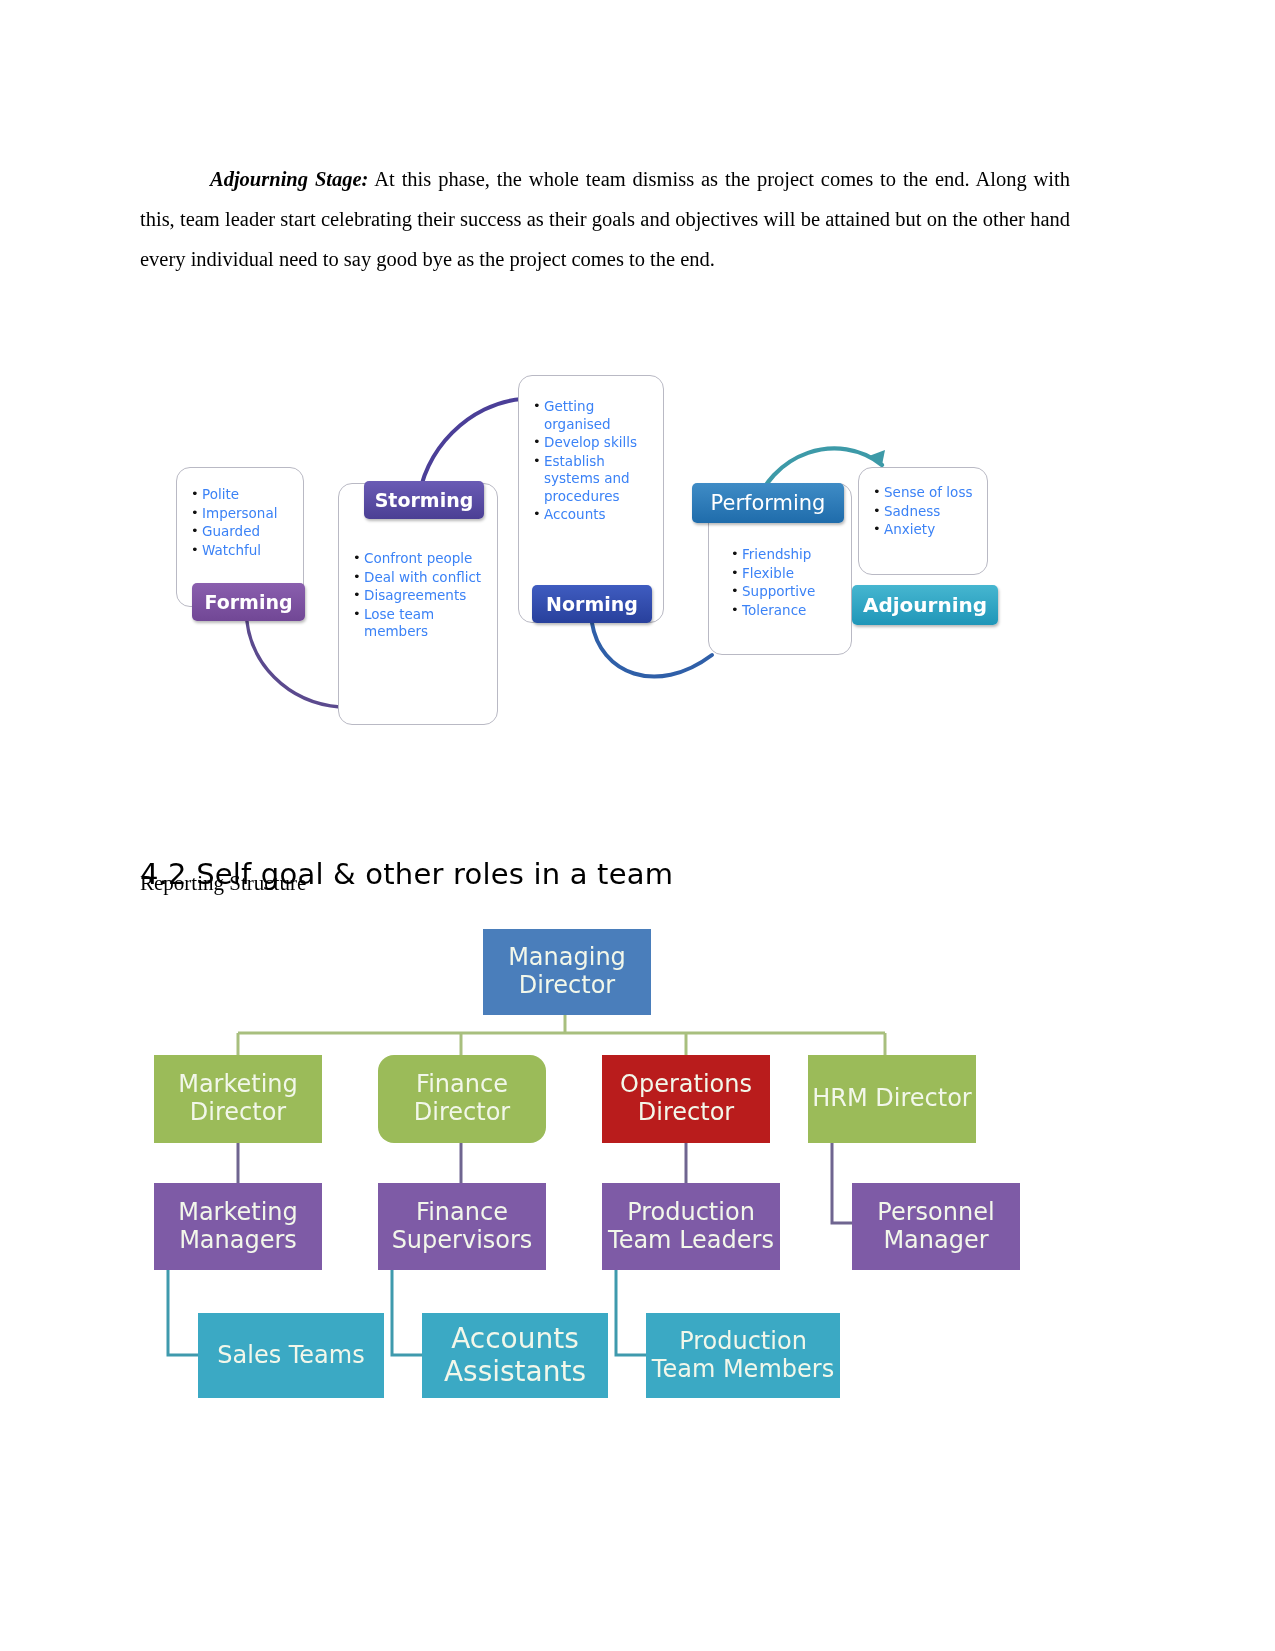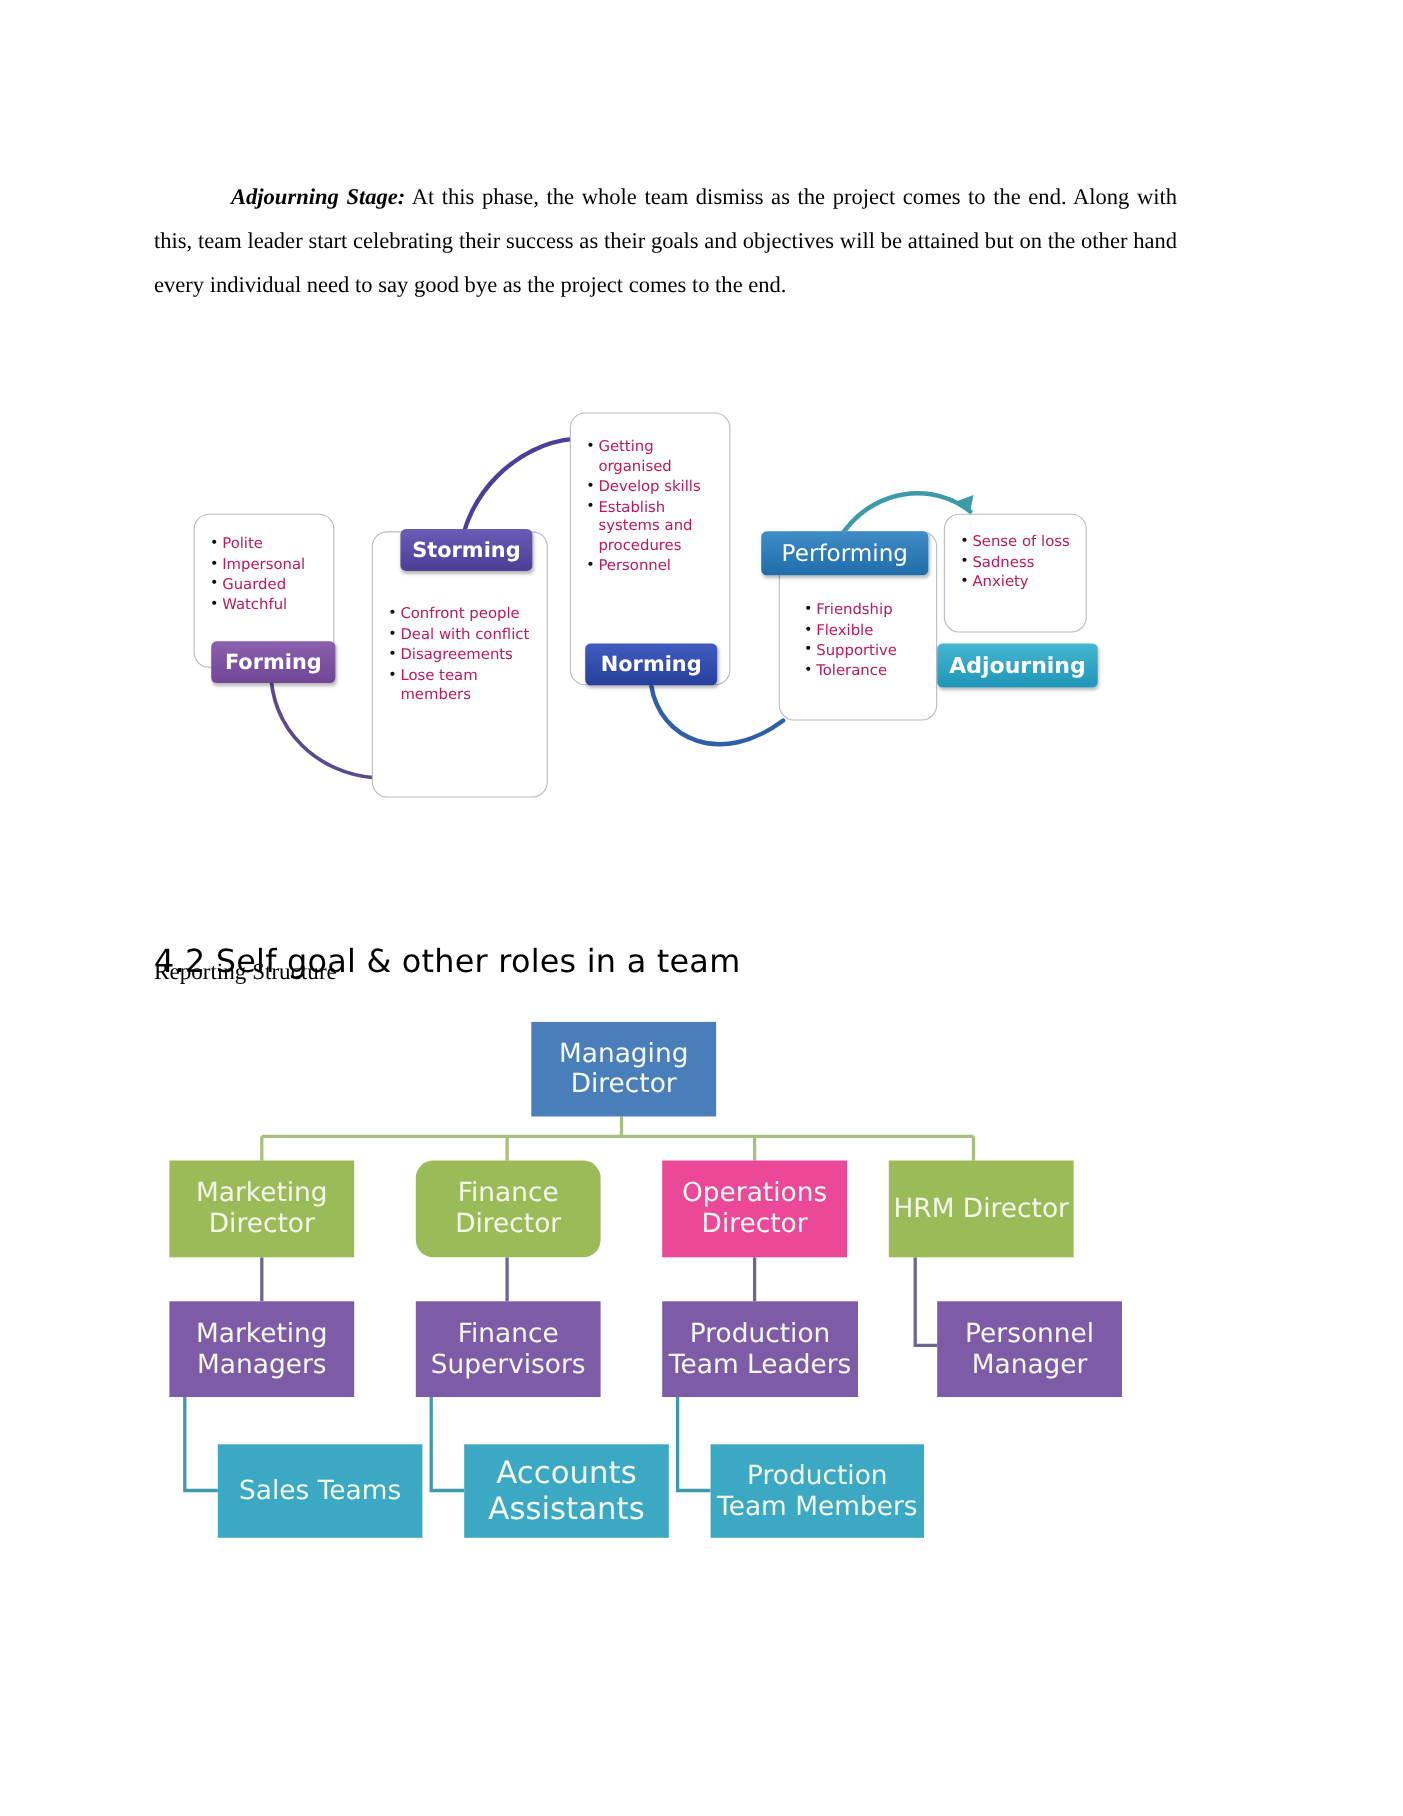--- a/index.html
+++ b/index.html
@@ -18,21 +18,21 @@
 
   
   .tuckman{position:absolute;left:140px;top:355px;width:930px;height:420px;}
   .tk-card{
     position:absolute;background:#fff;border:1px solid #b9b9c4;border-radius:14px;
     box-sizing:border-box;
   }
   .tk-list{
     margin:0;padding:0;list-style:none;
     font-family:"DejaVu Sans","Liberation Sans",sans-serif;
-    font-size:13.5px;line-height:17.5px;color:#be185d;
+    font-size:13.5px;line-height:17.5px;color:#3b82f6;
   }
   .tk-list li{position:relative;padding-left:11px;margin-bottom:1px;}
   .tk-list li:before{content:"\2022";position:absolute;left:0;top:-1px;font-size:13px;color:#111;}
   .tk-label{
     position:absolute;border-radius:5px;box-sizing:border-box;
     font-family:"DejaVu Sans","Liberation Sans",sans-serif;
     color:#fff;text-align:center;white-space:nowrap;
     box-shadow:1px 2px 3px rgba(0,0,0,.28);
   }
   .tk-label.bold{font-weight:bold;}
@@ -105,21 +105,21 @@
     </div>
     <div class="tk-label bold" style="left:224px;top:126px;width:120px;height:38px;line-height:38px;font-size:19px;background:linear-gradient(180deg,#6a5bb5 0%,#4b3f94 100%);">
       <span>Storming</span>
     </div>
 
     <div class="tk-card" style="left:378px;top:20px;width:146px;height:248px;">
       <ul class="tk-list" style="padding:22px 8px 0 14px;">
         <li>Getting organised</li>
         <li>Develop skills</li>
         <li>Establish systems and procedures</li>
-        <li>Personnel</li>
+        <li>Accounts</li>
       </ul>
     </div>
     <div class="tk-label bold" style="left:392px;top:230px;width:120px;height:38px;line-height:38px;font-size:19px;background:linear-gradient(180deg,#3f5cc0 0%,#28409c 100%);">
       <span>Norming</span>
     </div>
 
     <div class="tk-card" style="left:568px;top:128px;width:144px;height:172px;">
       <ul class="tk-list" style="padding:62px 6px 0 22px;">
         <li>Friendship</li>
         <li>Flexible</li>
@@ -173,21 +173,21 @@
     <div class="org-box" style="left:343px;top:14px;width:168px;height:86px;background:#4a7ebb;font-size:24px;">
       <span>Managing Director</span>
     </div>
 
     <div class="org-box" style="left:14px;top:140px;width:168px;height:88px;background:#9bbb59;font-size:24px;">
       <span>Marketing Director</span>
     </div>
     <div class="org-box" style="left:238px;top:140px;width:168px;height:88px;background:#9bbb59;font-size:24px;border-radius:16px;">
       <span>Finance Director</span>
     </div>
-    <div class="org-box" style="left:462px;top:140px;width:168px;height:88px;background:#ec4899;font-size:24px;">
+    <div class="org-box" style="left:462px;top:140px;width:168px;height:88px;background:#b91c1c;font-size:24px;">
       <span>Operations Director</span>
     </div>
     <div class="org-box" style="left:668px;top:140px;width:168px;height:88px;background:#9bbb59;font-size:24px;">
       <span>HRM Director</span>
     </div>
 
     <div class="org-box" style="left:14px;top:268px;width:168px;height:87px;background:#7e5ba6;font-size:24px;justify-content:center;">
       <span>Marketing Managers</span>
     </div>
     <div class="org-box" style="left:238px;top:268px;width:168px;height:87px;background:#7e5ba6;font-size:24px;">

